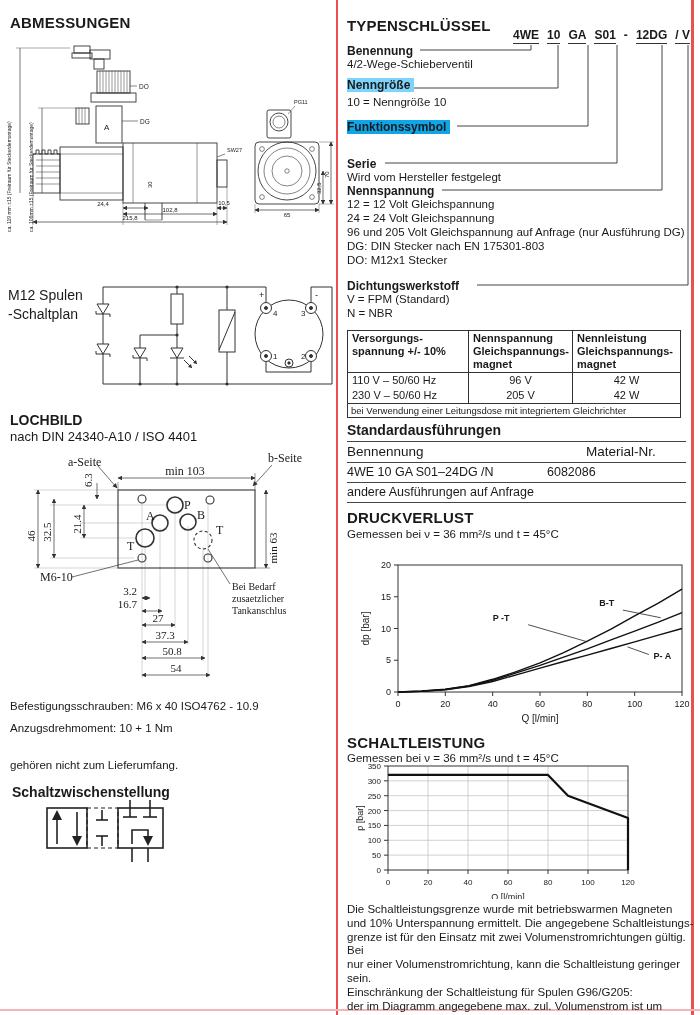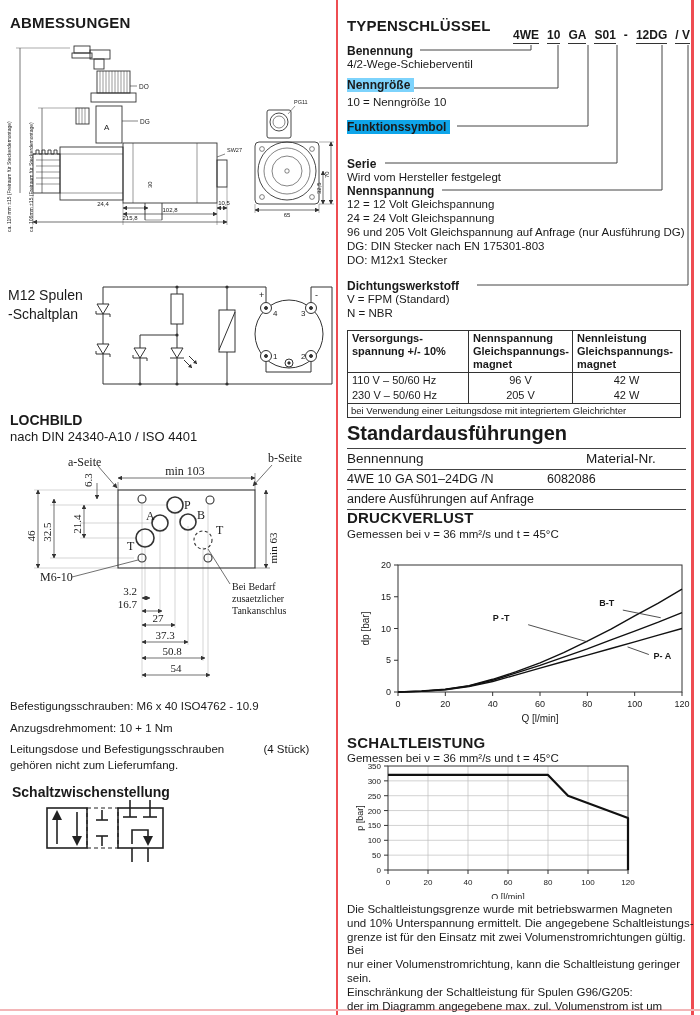--- a/index.html
+++ b/index.html
@@ -20,21 +20,21 @@
   svg text.lb-text{font-family:"Liberation Serif",serif;}
   .divider{position:absolute;top:0;left:336px;width:2px;height:1015px;background:#ee4d52;}
   .rborder{position:absolute;top:0;left:691px;width:3px;height:1015px;background:#ee4d52;}
   .bline{position:absolute;left:0;top:1009px;width:700px;height:2px;background:#f3b6b8;}
   table.vt{border-collapse:collapse;width:280px;table-layout:fixed;}
   table.vt td,table.vt th{border:1px solid #333;padding:1px 4px;font-size:11px;line-height:1.18;vertical-align:top;}
   table.vt th{text-align:left;font-weight:bold;}
   table.vt td.c{text-align:center;}
   table.vt td.foot{font-size:9.5px;padding:1px 3px;}
   .std{width:339px;}
-  .std-title{font-size:20px;font-weight:bold;padding-bottom:3px;}
+  .std-title{font-size:14px;font-weight:bold;padding-bottom:3px;}
   .std-row{display:flex;border-top:1px solid #444;padding:2px 0 3px 0;font-size:12.5px;}
   .std-row.last{border-bottom:1px solid #444;}
   .std-c1{width:200px;}
   .ftext{font-size:11.5px;line-height:13.8px;width:348px;}
 </style>
 </head>
 <body>
 
 <div id="page">
   <div class="divider"></div>
@@ -282,24 +282,20 @@
     <text class="lb-text" font-size="11" x="165" y="191" text-anchor="middle">37.3</text>
     <text class="lb-text" font-size="11" x="172" y="207" text-anchor="middle">50.8</text>
     <text class="lb-text" font-size="11" x="176" y="224" text-anchor="middle">54</text>
     <text class="lb-text" font-size="10" x="232" y="142">Bei Bedarf</text>
     <text class="lb-text" font-size="10" x="232" y="154">zusaetzlicher</text>
     <text class="lb-text" font-size="10" x="232" y="166">Tankanschlus</text>
   </svg>
 
   <div class="abs txt" style="left:10px;top:700px;">Befestigungsschrauben: M6 x 40 ISO4762 - 10.9</div>
   <div class="abs txt" style="left:10px;top:722px;">Anzugsdrehmoment: 10 + 1 Nm</div>
-  <div class="abs txt" style="left:10px;top:743px;">
-    <span>Leitungsdose und Befestigungsschrauben</span>
-    <span style="margin-left:36px;">(4 Stück)</span>
-  </div>
   <div class="abs txt" style="left:10px;top:759px;">gehören nicht zum Lieferumfang.</div>
 
   <div class="abs h2" style="left:12px;top:784px;">Schaltzwischenstellung</div>
   <svg class="abs" style="left:25px;top:800px;" width="200" height="80" viewBox="0 0 200 80">
     <g stroke="#222" stroke-width="1.6" fill="none">
       <rect x="22" y="8" width="40" height="40"></rect>
       <rect x="93" y="8" width="45" height="40"></rect>
       <rect x="62" y="8" width="31" height="40" stroke-dasharray="4,3" stroke-width="1.2"></rect>
 
       <line x1="32" y1="44" x2="32" y2="16"></line>

